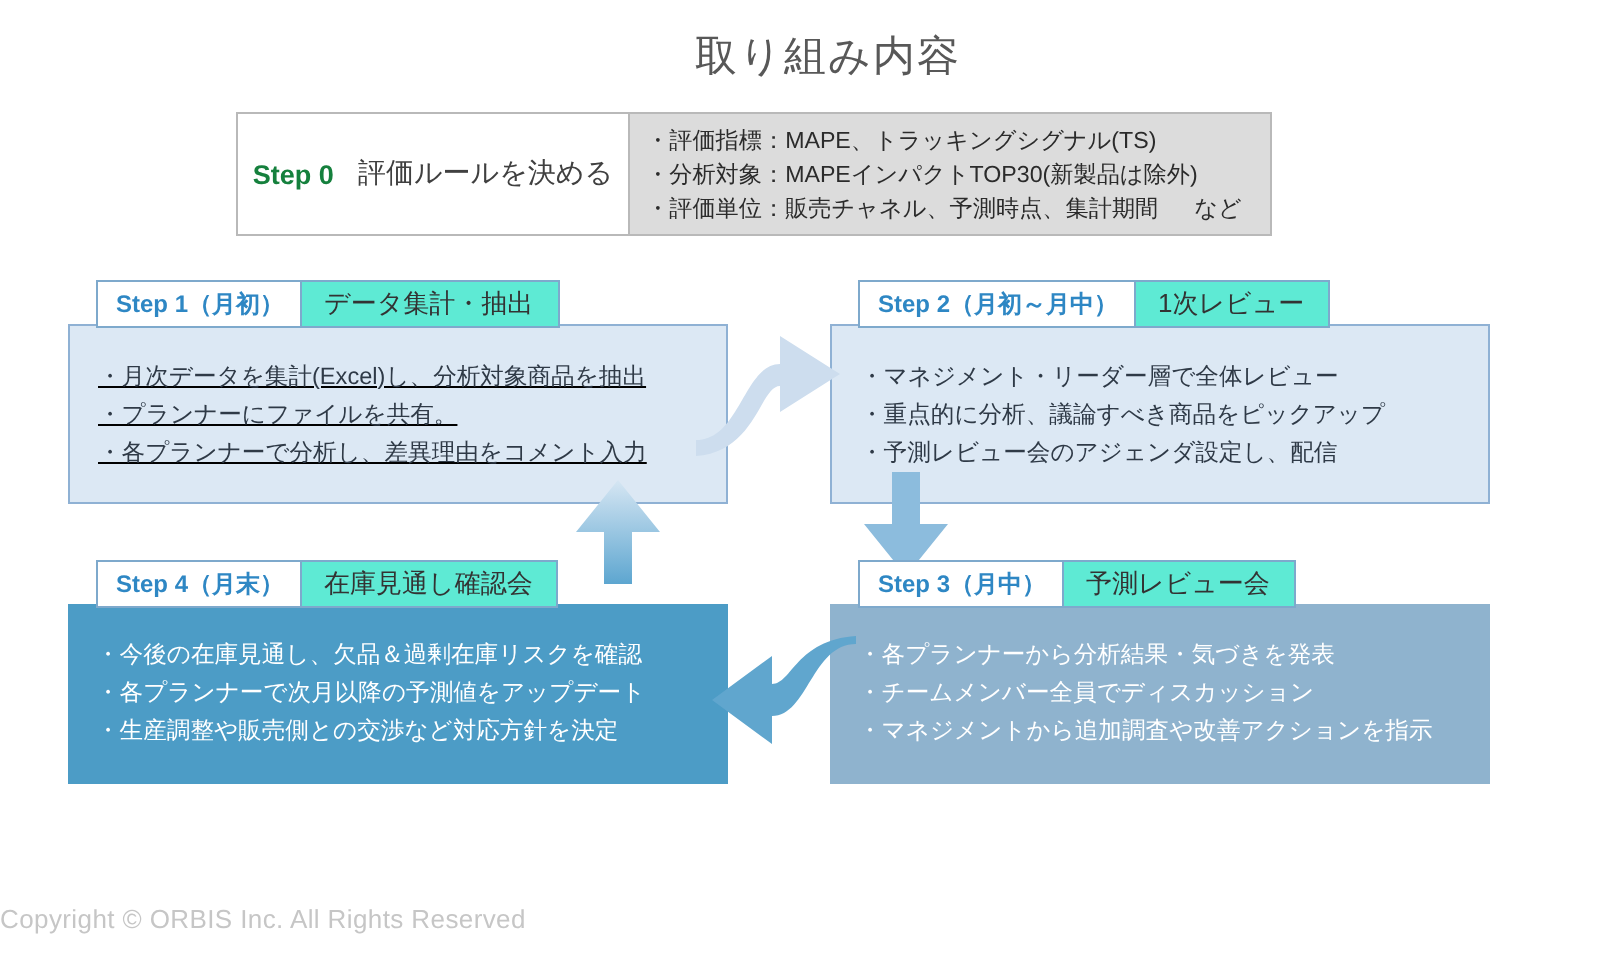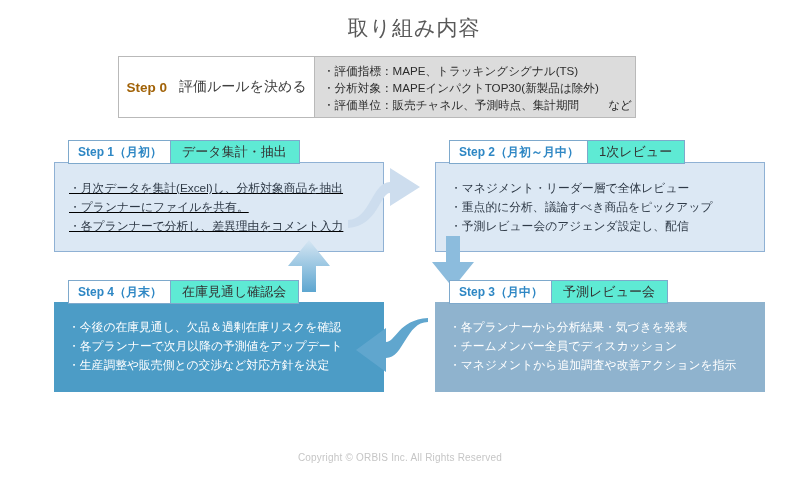--- a/index.html
+++ b/index.html
@@ -51,21 +51,21 @@
     width: 196px;
     background: #ffffff;
     display: flex;
     align-items: center;
     justify-content: center;
     border-right: 1px solid #b9b9b9;
     box-sizing: border-box;
     white-space: nowrap;
   }
   .step0-label .stepnum {
-    color: #a16207;
+    color: #15803d;
     font-size: 13.5px;
     font-weight: bold;
     margin-right: 12px;
   }
   .step0-label .steptitle {
     color: #404040;
     font-size: 14px;
   }
   .step0-body {
     flex: 1;
@@ -76,27 +76,26 @@
     padding: 2px 0 2px 8px;
     box-sizing: border-box;
   }
   .step0-body .line {
     font-size: 11.6px;
     color: #2b2b2b;
     line-height: 17px;
     white-space: nowrap;
   }
   .step0-body .line .tail {
-    margin-left: 29px;
+    margin-left: 18px;
   }
 
   
   .card {
     position: absolute;
-    margin-left: 20px;
   }
   .card-header {
     position: absolute;
     top: 0;
     left: 14px;
     display: flex;
     z-index: 5;
     white-space: nowrap;
   }
   .card-header .hdr-step {
@@ -181,22 +180,21 @@
   #arrow-2-3 { left: 418px; top: 236px; width: 70px; height: 56px; }
   #arrow-3-4 { left: 348px; top: 318px; width: 80px; height: 62px; }
   #arrow-4-1 { left: 272px; top: 236px; width: 72px; height: 56px; }
 
   
   .footer {
     position: absolute;
     left: 0;
     top: 452px;
     width: 800px;
-    text-align: center;
-    font-size: 10px;
+    font-size: 13px;
     color: #c6c6c6;
     letter-spacing: 0.2px;
     white-space: nowrap;
   }
 </style>
 </head>
 <body>
 
 <div id="slide">
 

